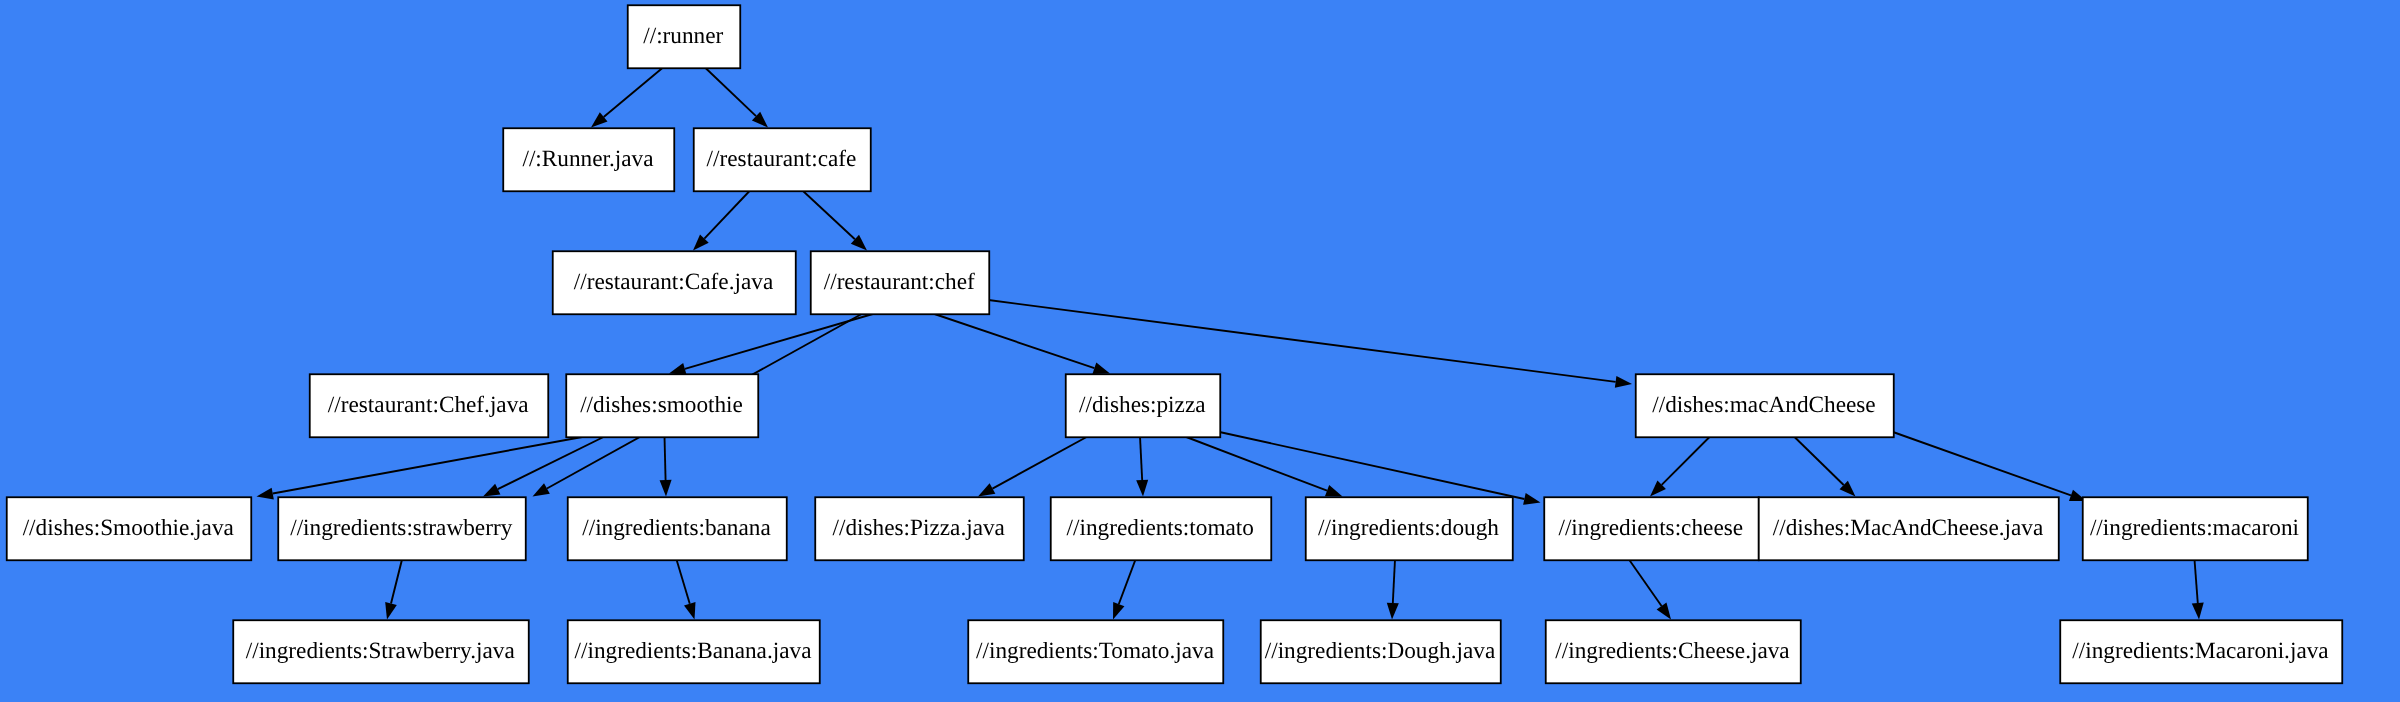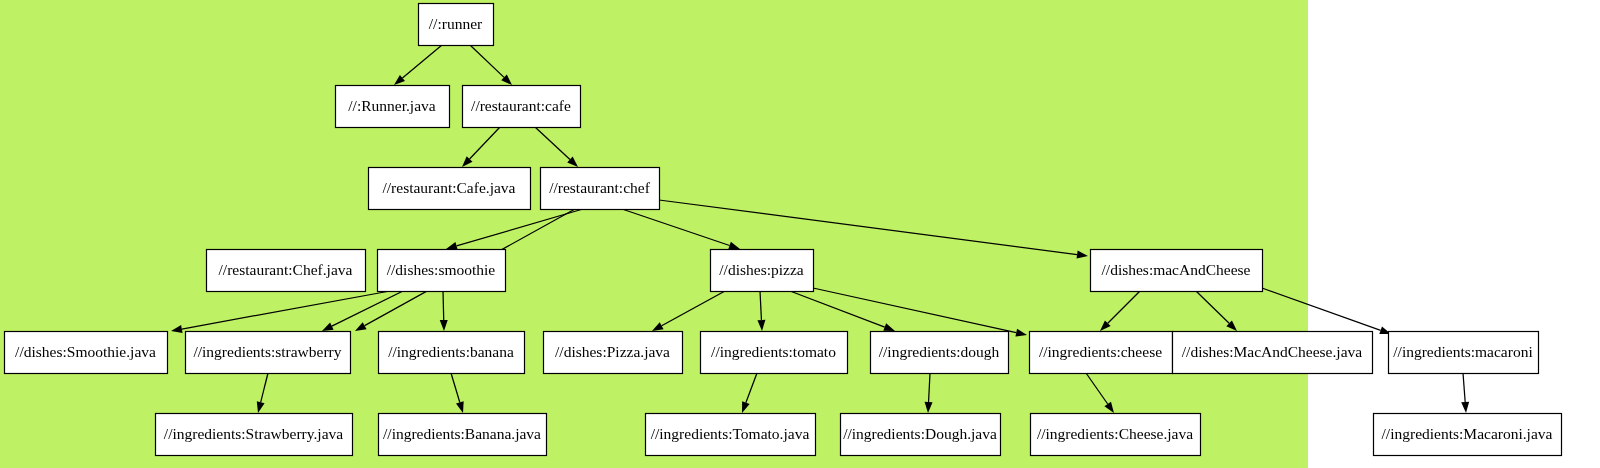--- a/index.html
+++ b/index.html
@@ -2,23 +2,23 @@
 <html><head>
 <meta charset="utf-8">
 <style>
   html, body {
     margin: 0;
     padding: 0;
     background: #ffffff;
   }
   #graph-root {
     position: relative;
-    width: 1308px;
+    width: 1600px;
     height: 468px;
-    background: #bef264;
+    background: #3b82f6;
     font-family: "Liberation Serif", "DejaVu Serif", serif;
   }
   svg#graph-canvas {
     position: absolute;
     top: 0;
     left: 0;
     width: 1600px;
     height: 468px;
     display: block;
   }

